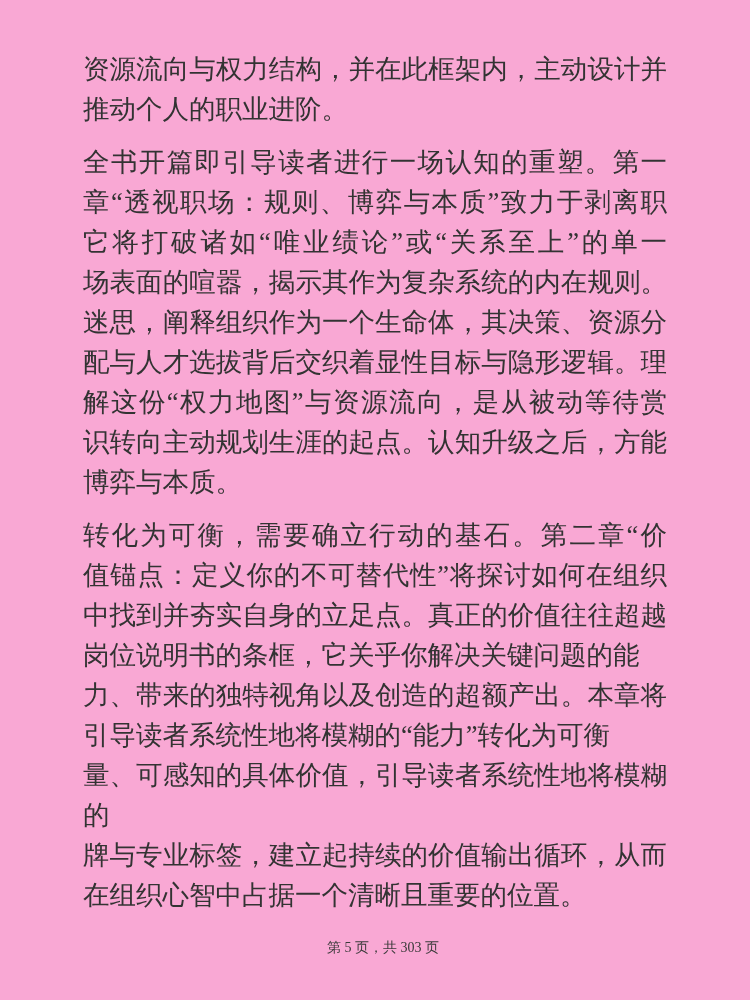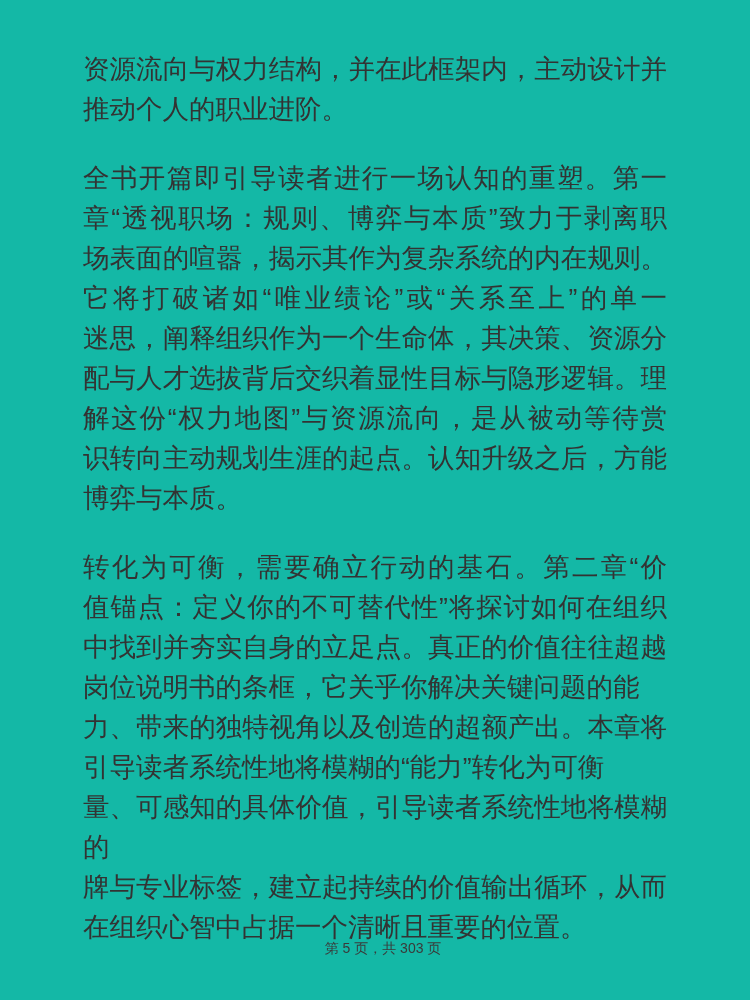--- a/index.html
+++ b/index.html
@@ -4,35 +4,35 @@
 <style>
   html, body {
     margin: 0;
     padding: 0;
     background: #ffffff;
   }
   .page {
     position: relative;
     width: 750px;
     height: 1000px;
-    background: #14b8a6;
+    background: #f9a8d4;
     overflow: hidden;
-    font-family: Liberation Sans, sans-serif;
+    font-family: Liberation Serif, serif;
   }
   .content {
     position: absolute;
     left: 83px;
     top: 49px;
     width: 584px;
   }
   .para {
     margin: 0;
   }
   .para + .para {
-    margin-top: 29px;
+    margin-top: 13px;
   }
   .line {
     font-size: 26.5px;
     line-height: 40px;
     font-weight: 400;
     color: #333333;
     white-space: normal;
     text-align: justify;
     text-align-last: justify;
     -moz-text-align-last: justify;
@@ -60,22 +60,22 @@
 
 <div class="page">
   <div class="content" id="text-content">
       <div class="para">
         <div class="line">资源流向与权力结构，并在此框架内，主动设计并</div>
         <div class="line no-flush">推动个人的职业进阶。</div>
       </div>
       <div class="para">
         <div class="line">全书开篇即引导读者进行一场认知的重塑。第一</div>
         <div class="line">章“透视职场：规则、博弈与本质”致力于剥离职</div>
+        <div class="line">它将打破诸如“唯业绩论”或“关系至上”的单一</div>
         <div class="line">场表面的喧嚣，揭示其作为复杂系统的内在规则。</div>
-        <div class="line">它将打破诸如“唯业绩论”或“关系至上”的单一</div>
         <div class="line">迷思，阐释组织作为一个生命体，其决策、资源分</div>
         <div class="line">配与人才选拔背后交织着显性目标与隐形逻辑。理</div>
         <div class="line">解这份“权力地图”与资源流向，是从被动等待赏</div>
         <div class="line">识转向主动规划生涯的起点。认知升级之后，方能</div>
         <div class="line no-flush">博弈与本质。</div>
       </div>
       <div class="para">
         <div class="line">转化为可衡，需要确立行动的基石。第二章“价</div>
         <div class="line">值锚点：定义你的不可替代性”将探讨如何在组织</div>
         <div class="line">中找到并夯实自身的立足点。真正的价值往往超越</div>

